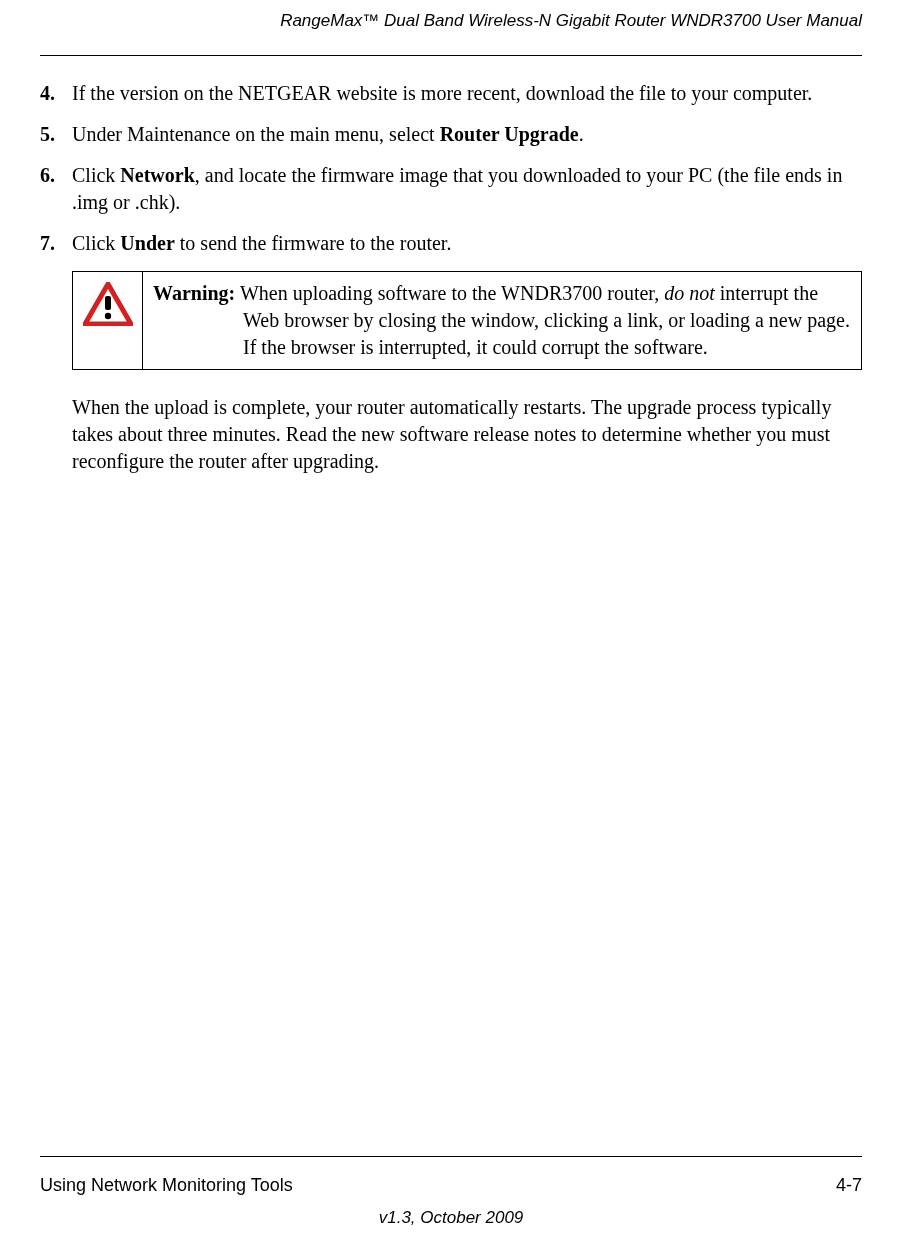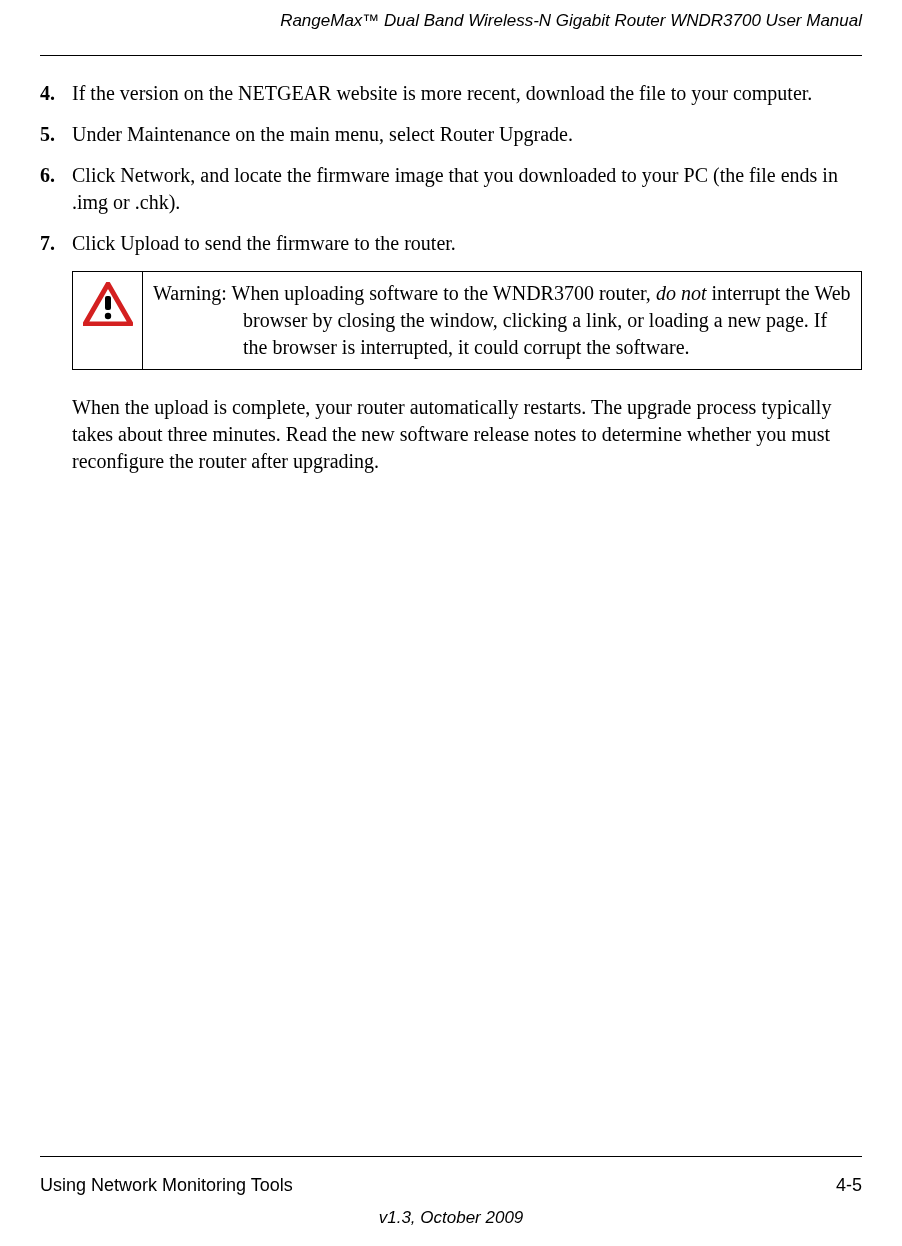--- a/index.html
+++ b/index.html
@@ -30,21 +30,21 @@
       display: flex;
       margin-bottom: 14px;
     }
     .step-num {
       font-weight: bold;
       min-width: 32px;
     }
     .step-text {
       flex: 1;
     }
-    .bold { font-weight: normal; }
+    .bold { font-weight: bold; }
     .bold-italic { font-weight: normal; font-style: italic; }
     .warning-box {
       border: 1.5px solid #000;
       display: flex;
       margin: 14px 0 24px 32px;
     }
     .warning-icon-cell {
       border-right: 1.5px solid #000;
       width: 70px;
       display: flex;
@@ -105,21 +105,21 @@
     <div class="step-text"><span>Under Maintenance on the main menu, select </span><span class="bold">Router Upgrade</span><span>.</span></div>
   </div>
 
   <div class="step">
     <div class="step-num">6.</div>
     <div class="step-text"><span>Click </span><span class="bold">Network</span><span>, and locate the firmware image that you downloaded to your PC (the file ends in .img or .chk).</span></div>
   </div>
 
   <div class="step">
     <div class="step-num">7.</div>
-    <div class="step-text"><span>Click </span><span class="bold">Upload</span><span> to send the firmware to the router.</span></div>
+    <div class="step-text"><span>Click </span><span class="bold">Under</span><span> to send the firmware to the router.</span></div>
   </div>
 
   <div class="warning-box">
     <div class="warning-icon-cell">
       <svg width="50" height="44" viewBox="0 0 50 44">
         <polygon points="25,2 48,42 2,42" fill="none" stroke="#d42020" stroke-width="5" stroke-linejoin="round"></polygon>
         <rect x="22" y="14" width="6" height="14" rx="2" fill="#000"></rect>
         <circle cx="25" cy="34" r="3.2" fill="#000"></circle>
       </svg>
     </div>
@@ -128,16 +128,16 @@
     </div>
   </div>
 
   <div class="post-warning">When the upload is complete, your router automatically restarts. The upgrade process typically takes about three minutes. Read the new software release notes to determine whether you must reconfigure the router after upgrading.</div>
 
 </div>
 
 <div class="footer">
   <div class="footer-line">
     <span>Using Network Monitoring Tools</span>
-    <span>4-5</span>
+    <span>4-7</span>
   </div>
   <div class="footer-version">v1.3, October 2009</div>
 </div>
 
 </body></html>

